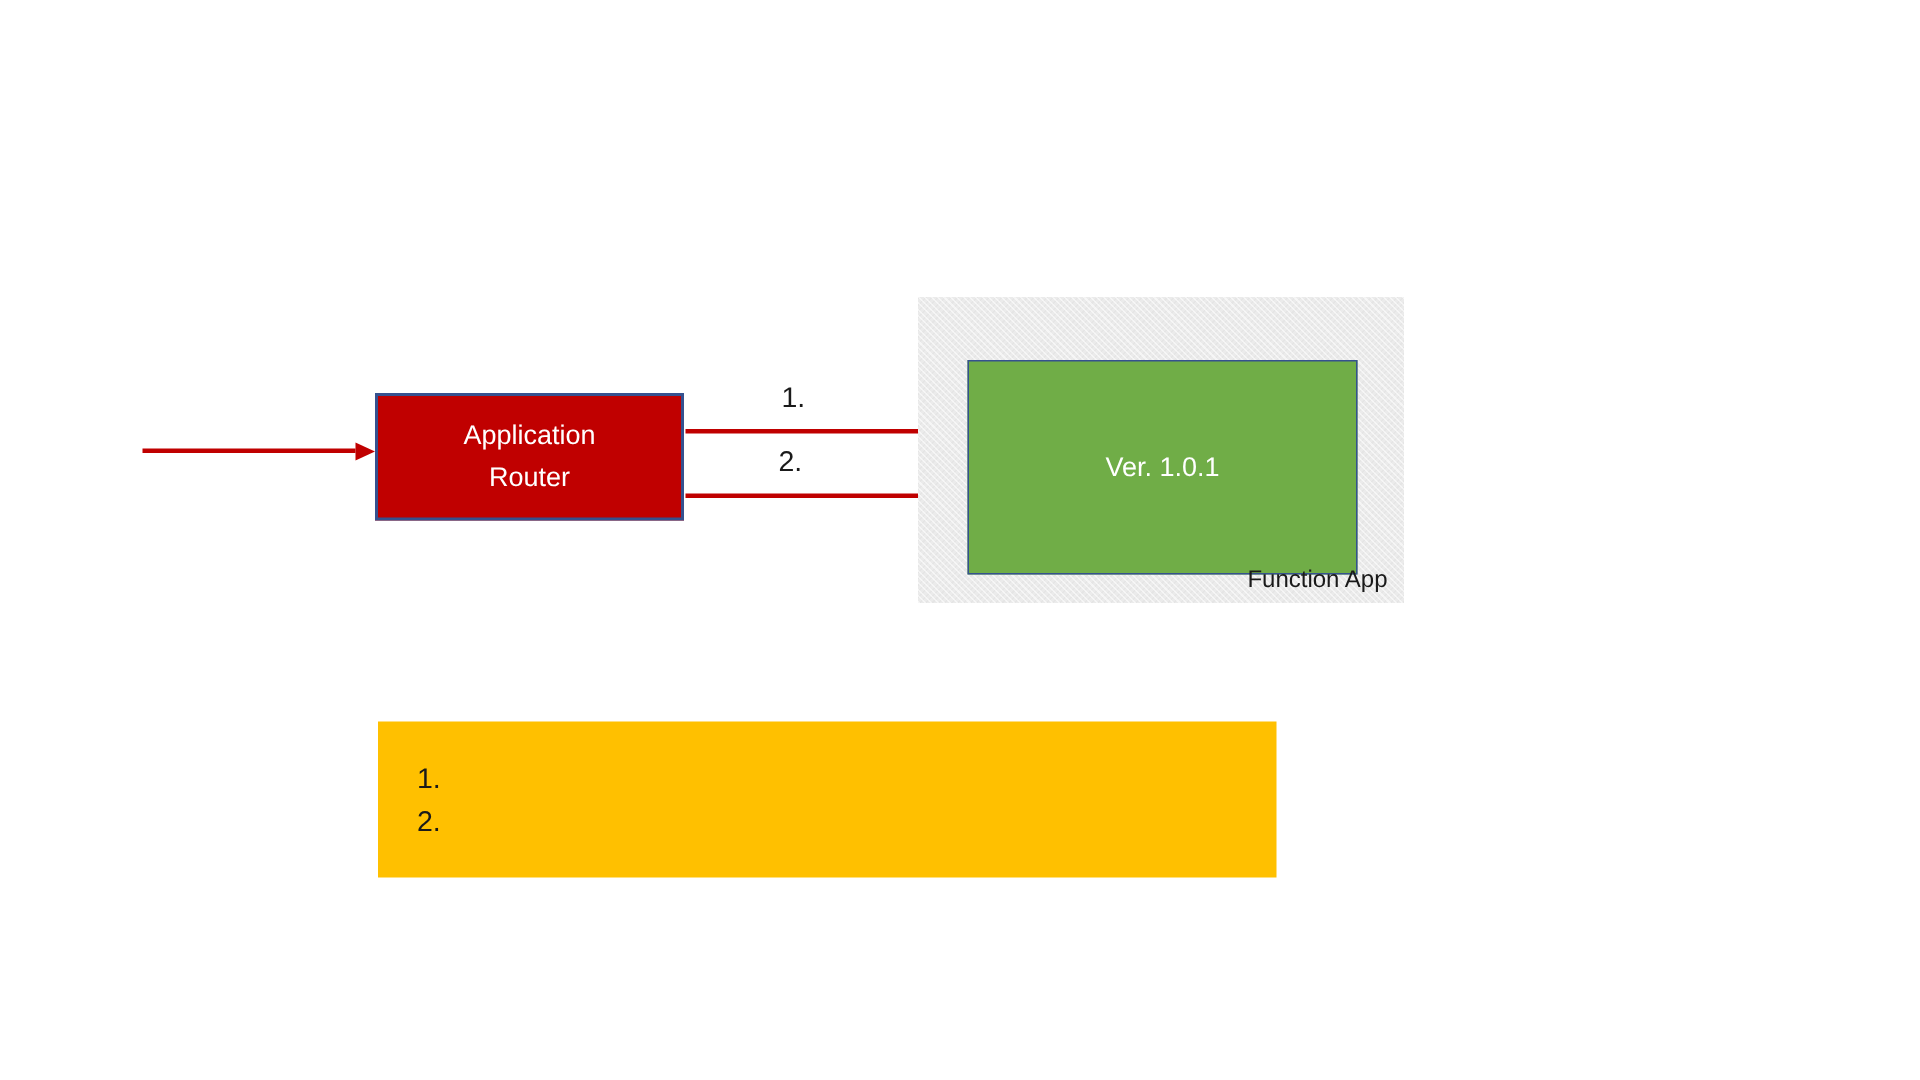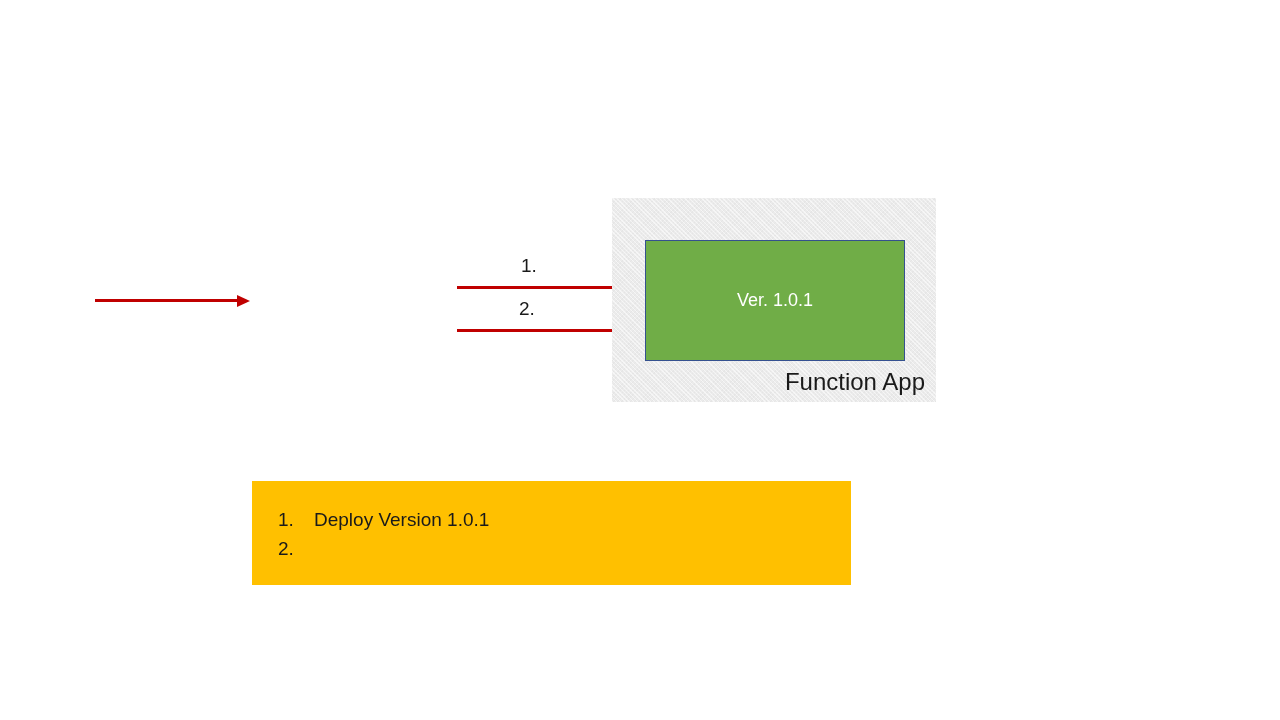--- a/index.html
+++ b/index.html
@@ -67,35 +67,35 @@
     left: 612px; top: 198px;
     width: 324px; height: 204px;
     background-color: var(--gray, #EBEBEB);
     background-image:
       repeating-linear-gradient(45deg, rgba(255,255,255,0.55) 0 1px, rgba(0,0,0,0) 1px 3px),
       repeating-linear-gradient(-45deg, rgba(0,0,0,0.025) 0 1px, rgba(0,0,0,0) 1px 3px);
   }
   .version-box {
     position: absolute;
     left: 33px; top: 42px;
-    width: 260px; height: 121px;
+    width: 260px; height: 143px;
     background: var(--green, #70AD47);
     border: 1.5px solid var(--border-blue, #35518F);
     display: flex;
     align-items: center;
     justify-content: center;
   }
   .version-box .label {
     color: var(--text-light, #ffffff);
     font-size: 18px;
   }
   .function-app-label {
     position: absolute;
     right: 11px; bottom: 6px;
-    font-size: 24px;
+    font-size: 16px;
     color: var(--text-dark, #1a1a1a);
   }
 
   
   .legend {
     position: absolute;
     left: 252px; top: 481px;
     width: 599px; height: 104px;
     background: var(--yellow, #FFC000);
     padding: 24px 20px 0 26px;
@@ -108,37 +108,39 @@
   }
   .legend-num { width: 36px; flex: 0 0 36px; }
 </style>
 </head>
 <body>
 
 <div class="canvas">
 
   <div class="arrow arrow-in"></div>
 
+  <div class="app-router">
+    <span class="label">Application Router</span>
+  </div>
 
   <div class="arrow-label arrow-label-1">1.</div>
   <div class="arrow arrow-1"></div>
 
   <div class="arrow-label arrow-label-2">2.</div>
   <div class="arrow arrow-2"></div>
 
   <div class="function-app">
     <div class="version-box">
       <span class="label">Ver. 1.0.1</span>
     </div>
     <div class="function-app-label">Function App</div>
   </div>
 
   <div class="legend">
     <div class="legend-item">
       <span class="legend-num">1.</span>
-      <span class="legend-text">Deploy Version 1.0.1</span>
     </div>
     <div class="legend-item">
       <span class="legend-num">2.</span>
     </div>
   </div>
 
 </div>
 
 </body></html>

